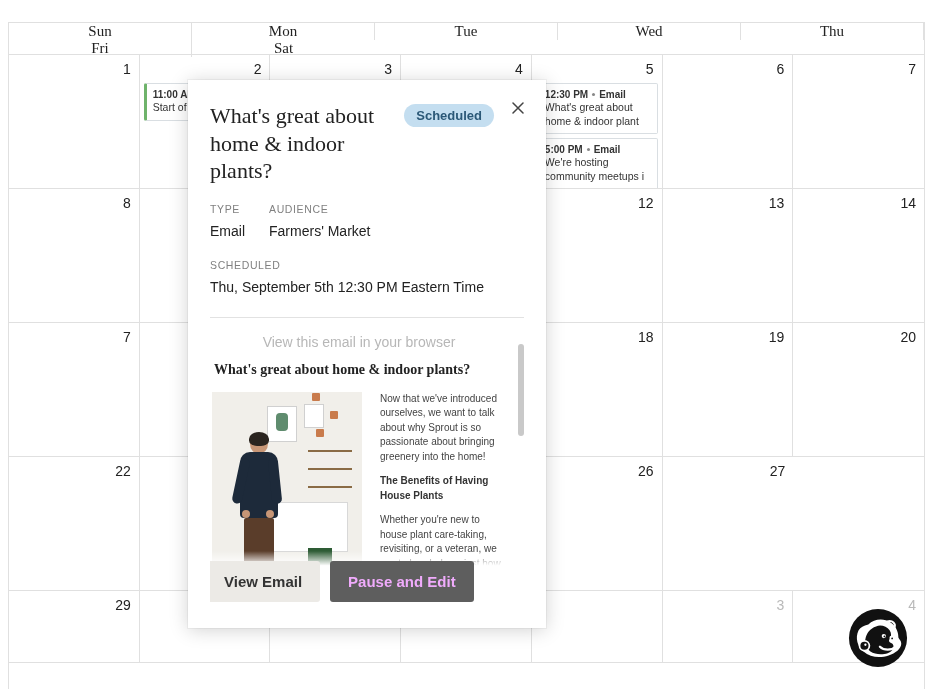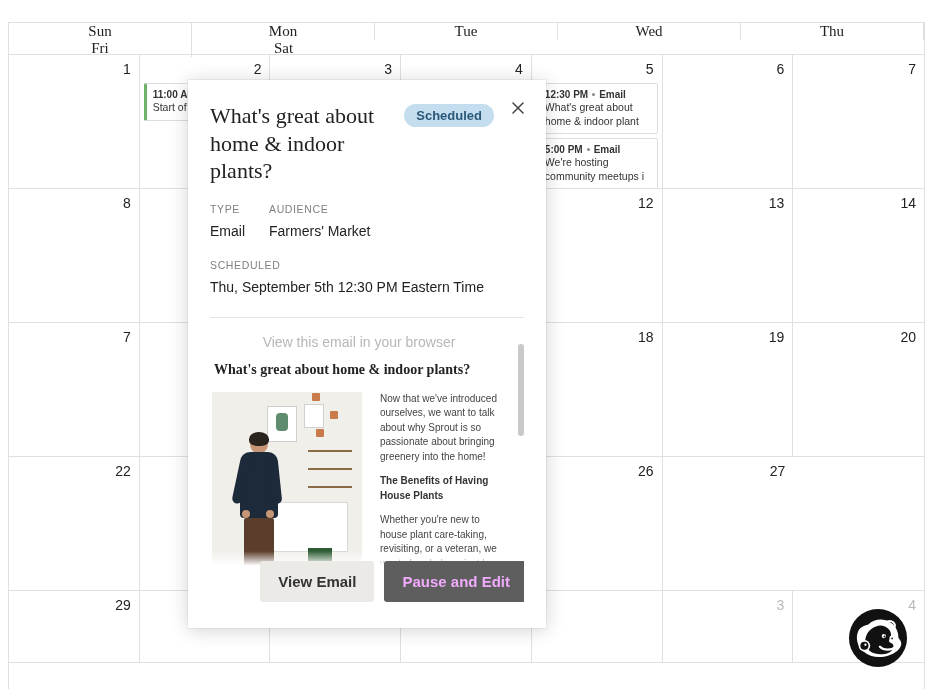--- a/index.html
+++ b/index.html
@@ -82,21 +82,21 @@
   .pv-torso { width: 38px; height: 66px; background: #1d2a3a; margin: -2px auto 0; border-radius: 10px 10px 4px 4px; position: relative; }
   .pv-arm-l { position: absolute; left: -4px; top: 6px; width: 10px; height: 46px; background: #1d2a3a; border-radius: 6px; transform: rotate(12deg); }
   .pv-arm-r { position: absolute; right: -2px; top: 6px; width: 10px; height: 46px; background: #1d2a3a; border-radius: 6px; transform: rotate(-6deg); }
   .pv-hand-l { position: absolute; left: 2px; top: 58px; width: 8px; height: 8px; background: #c79676; border-radius: 50%; }
   .pv-hand-r { position: absolute; right: 4px; top: 58px; width: 8px; height: 8px; background: #c79676; border-radius: 50%; }
   .pv-legs { width: 30px; height: 82px; background: #5a3d2a; margin: 0 auto; border-radius: 2px 2px 6px 6px; }
   .pv-feet { width: 40px; height: 10px; margin: -4px auto 0; display: flex; justify-content: space-between; }
   .pv-feet span { width: 16px; height: 8px; background: #2b2622; border-radius: 2px; }
 
   
-  .button-row { position: absolute; left: -4px; right: -4px; bottom: 0; display: flex; gap: 10px; justify-content: flex-end; padding: 10px 0px; background: linear-gradient(to bottom, rgba(255,255,255,0) 0%, #fff 24%); }
+  .button-row { position: absolute; left: -4px; right: -4px; bottom: 0; display: flex; gap: 10px; padding: 10px 0px; background: linear-gradient(to bottom, rgba(255,255,255,0) 0%, #fff 24%); }
   .btn { font-size: 15px; font-weight: 600; padding: 12px 18px; border-radius: 3px; cursor: pointer; border: none; }
   .btn-secondary { background: #eceae6; color: #333; }
   .btn-primary { background: #5e5e5e; color: #f0abfc; }
 
   
   .mc-logo { position: absolute; right: 24px; bottom: 20px; width: 62px; height: 62px; }
 </style>
 </head>
 <body>
 

